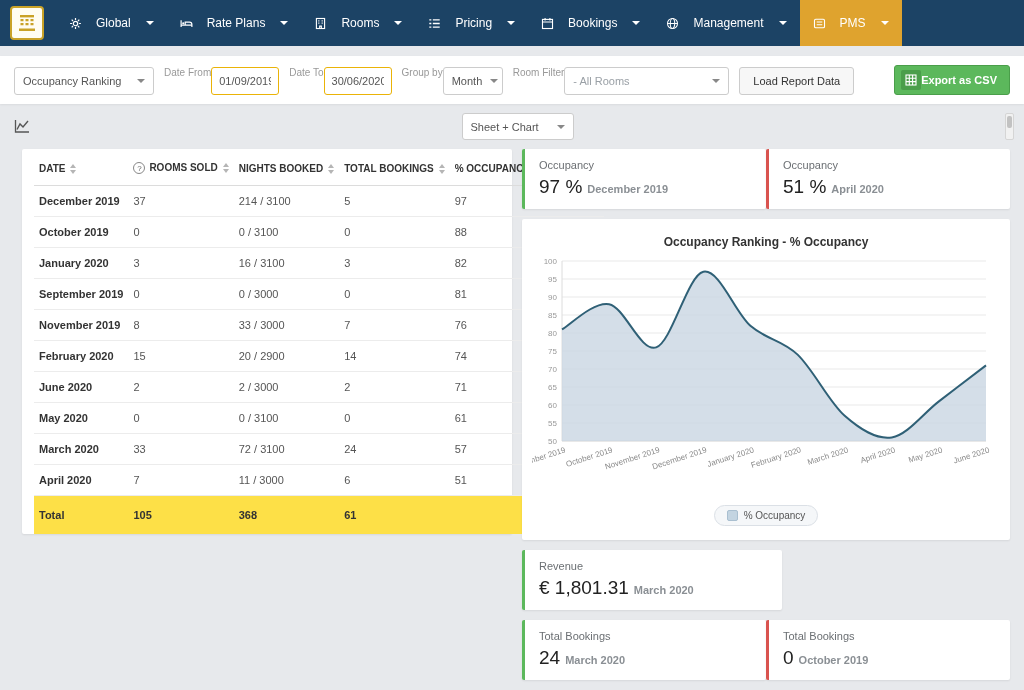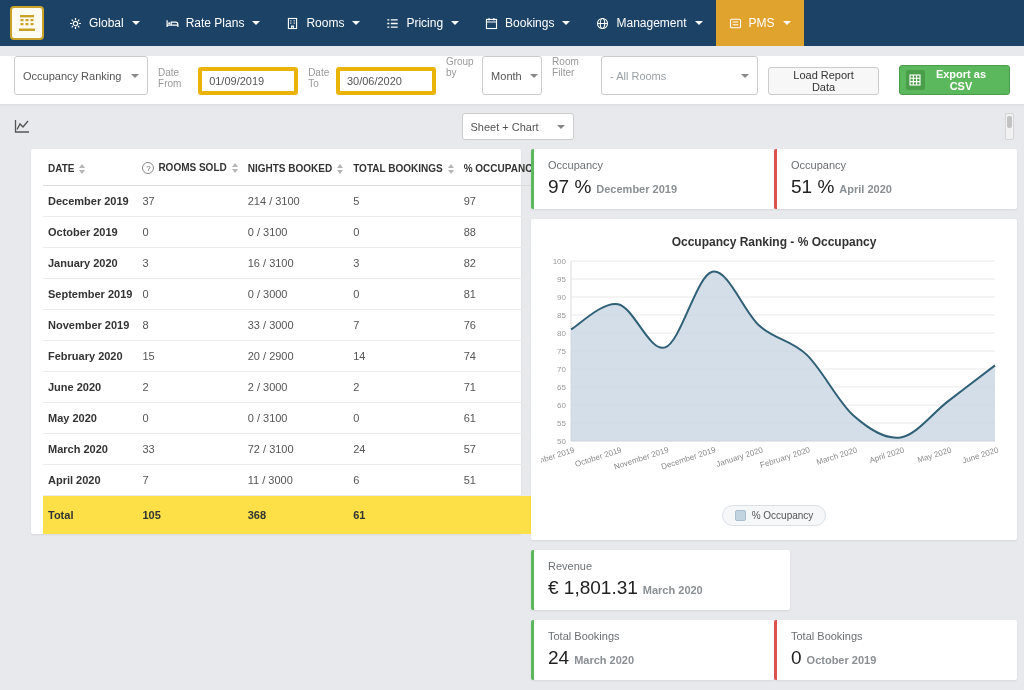--- a/index.html
+++ b/index.html
@@ -4,49 +4,49 @@
 <style>
   *{box-sizing:border-box;margin:0;padding:0}
   html,body{width:1024px;height:690px;overflow:hidden}
   body{background:#e7e9ec;font-family:"Liberation Sans",sans-serif;color:#333;font-size:11px}
 
   
   .topbar{height:46px;background:#1c4365;display:flex;align-items:center;padding:0 10px}
   .logo{width:34px;height:34px;background:#fffdf2;border:2px solid #c9a227;border-radius:4px;
         display:flex;align-items:center;justify-content:center;margin-right:12px;flex:0 0 auto}
   .nav-items{display:flex;height:46px}
-  .nav-item{display:flex;align-items:center;gap:7px;color:#fff;font-size:12px;padding:0 13px;height:46px;cursor:pointer;white-space:nowrap}
+  .nav-item{display:flex;align-items:center;gap:14px;color:#fff;font-size:12px;padding:0 13px;height:46px;cursor:pointer;white-space:nowrap}
   .nav-item.active{background:#dfa32e}
   .nav-icon{display:flex;align-items:center;color:#fff}
   .caret{width:0;height:0;border-left:4px solid transparent;border-right:4px solid transparent;border-top:4px solid #fff;margin-left:1px}
 
   
   .filter-bar{margin-top:10px;background:#fff;height:48px;display:flex;align-items:flex-end;
               padding:0 14px 9px 14px;gap:10px;box-shadow:0 1px 2px rgba(0,0,0,.06)}
   .field{display:flex;flex-direction:row}
   .fb-label{font-size:10px;color:#999;margin-bottom:3px}
-  .select{border:1px solid #ccc;border-radius:3px;background:#fff;height:39px;display:flex;align-items:center;
+  .select{border:1px solid #ccc;border-radius:3px;background:#fff;height:28px;display:flex;align-items:center;
           justify-content:space-between;padding:0 8px;font-size:11px;color:#555;cursor:pointer}
   .sel-caret{width:0;height:0;border-left:4px solid transparent;border-right:4px solid transparent;border-top:4px solid #888;margin-left:8px}
   .select.muted span:first-child{color:#9aa0a6}
-  input.text{border:4px solid #eab308;border-radius:3px;height:28px;padding:0 7px;font-size:11px;color:#555;width:100px;background:#fff}
+  input.text{border:1px solid #eab308;border-radius:3px;height:28px;padding:0 7px;font-size:11px;color:#555;width:68px;background:#fff}
   .btn{border:1px solid #ccc;background:#f7f7f7;border-radius:3px;height:28px;padding:0 13px;font-size:11px;color:#333;cursor:pointer}
   .spacer{flex:1}
   .btn-export{background:#5cb85c;border:1px solid #4a9e4a;color:#fff;border-radius:3px;height:30px;
               display:flex;align-items:center;font-size:11px;font-weight:bold;padding:0 12px 0 6px;cursor:pointer}
   .export-icon{width:20px;height:20px;background:#4a9e4a;border-radius:2px;display:flex;align-items:center;justify-content:center}
 
   
   .view-row{display:flex;justify-content:space-between;align-items:center;gap:7px;padding:9px 10px 5px 14px}
   .view-select{width:112px;height:27px}
   .mini-scrollbar{width:9px;height:27px;background:#f1f1f1;border:1px solid #d5d5d5;border-radius:2px;position:relative;cursor:pointer}
   .mini-scrollbar .thumb{position:absolute;left:1px;right:1px;top:2px;height:12px;background:#c2c2c2;border-radius:2px}
 
   
-  .content{display:flex;gap:10px;padding:4px 14px 0 31px;align-items:flex-start}
+  .content{display:flex;gap:10px;padding:4px 14px 0 22px;align-items:flex-start}
   .table-card{background:#fff;width:490px;padding:2px 12px 0 12px;border-radius:2px;box-shadow:0 1px 2px rgba(0,0,0,.08)}
   table{width:100%;border-collapse:collapse;font-size:11px}
   th{text-align:left;font-size:10px;color:#333;padding:11px 5px;border-bottom:1px solid #dcdcdc;white-space:nowrap;font-weight:bold}
   td{padding:9px 5px;border-bottom:1px solid #ececec;color:#555;white-space:nowrap}
   .cell-date{font-weight:bold;color:#333}
   .right{text-align:right}
   tr.total-row td{background:#fde047;font-weight:bold;color:#333;border-top:1px solid #dcdcdc;border-bottom:none;padding:13px 5px}
   .help-icon{display:inline-block;width:12px;height:12px;border:1px solid #888;border-radius:50%;font-size:8px;line-height:11px;
              text-align:center;color:#666;margin-right:4px;vertical-align:middle;font-weight:normal;cursor:pointer}
   .sort-icon{display:inline-flex;flex-direction:column;gap:2px;margin-left:5px;vertical-align:middle}

